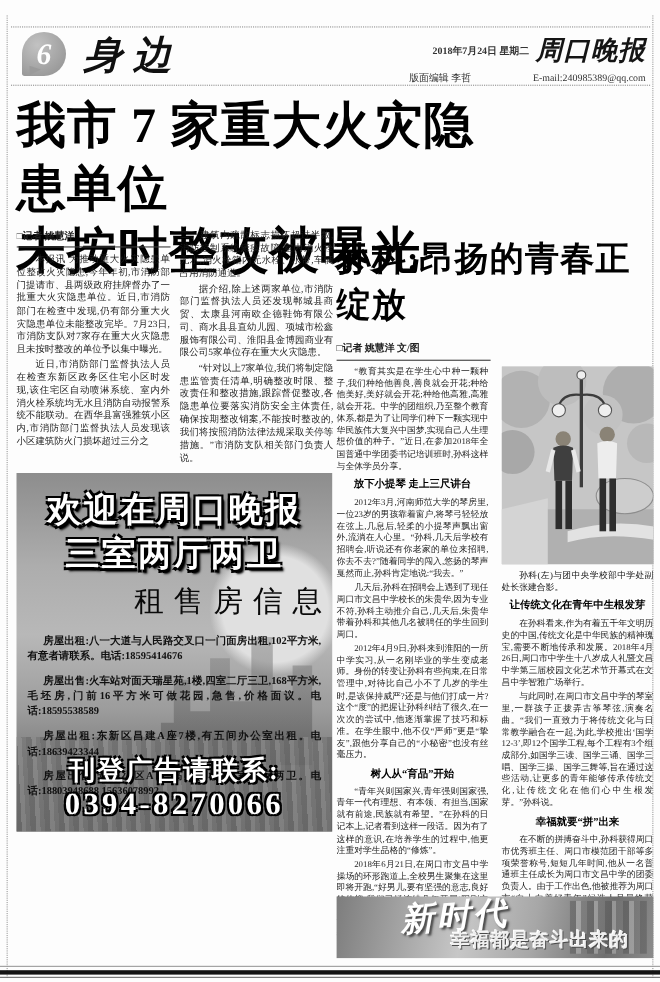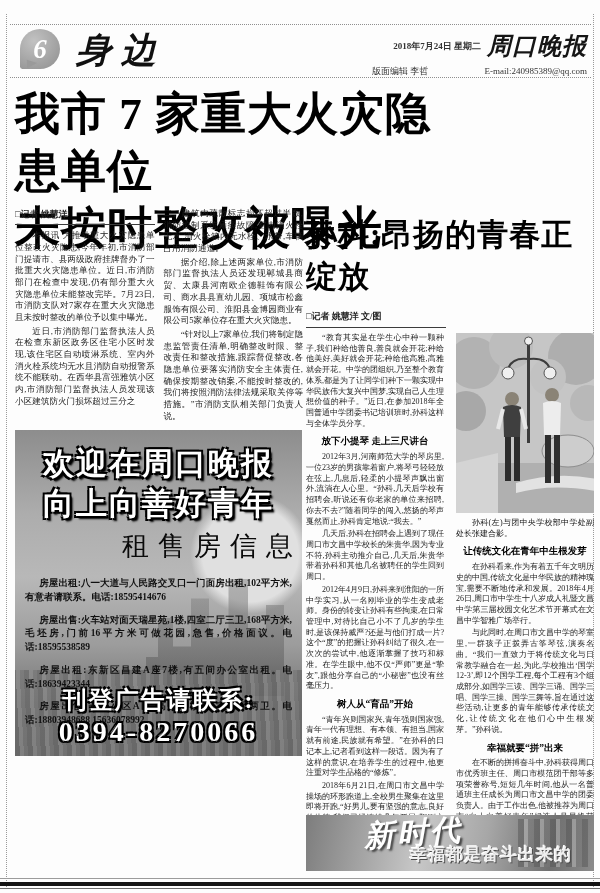--- a/index.html
+++ b/index.html
@@ -171,21 +171,21 @@
         <p class="t indent">在不断的拼搏奋斗中,孙科获得周口市优秀班主任、周口市模范团干部等多项荣誉称号,短短几年时间,他从一名普通班主任成长为周口市文昌中学的团委负责人。由于工作出色,他被推荐为周口市“向上向善好青年”候选人且最终获选。日前,他前往北京参加2018全国普通中学团委书记培训班,与全国各地的106名中学团委书记一起讨论学习。</p>
         <p class="t indent">谈及以后的工作,孙科显得信心十足,“接下来,我要以学校共青团改革为契机,以团十八大精神为指导,继续为我的‘教育梦’不懈奋斗!”</p>
       </div>
     </div>
   </section>
 
   <aside class="ad">
     <div class="skyline"></div>
     <div class="ad-title">
       <span>欢迎在周口晚报</span><br>
-      <span>向上向善好青年</span>
+      <span>三室两厅两卫</span>
     </div>
     <div class="ad-sub">租售房信息</div>
     <div class="ad-listings">
       <p>房屋出租:八一大道与人民路交叉口一门面房出租,102平方米,有意者请联系。电话:18595414676</p>
       <p>房屋出售:火车站对面天瑞星苑,1楼,四室二厅三卫,168平方米,毛坯房,门前16平方米可做花园,急售,价格面议。电话:18595538589</p>
       <p>房屋出租:东新区昌建A座7楼,有五间办公室出租。电话:18639423344</p>
       <p>房屋出售:安居小区A区,高层16楼,三室两厅两卫。电话:18803948688 15636078992</p>
     </div>
     <div class="ad-contact">
       <div class="l1">刊登广告请联系:</div>

